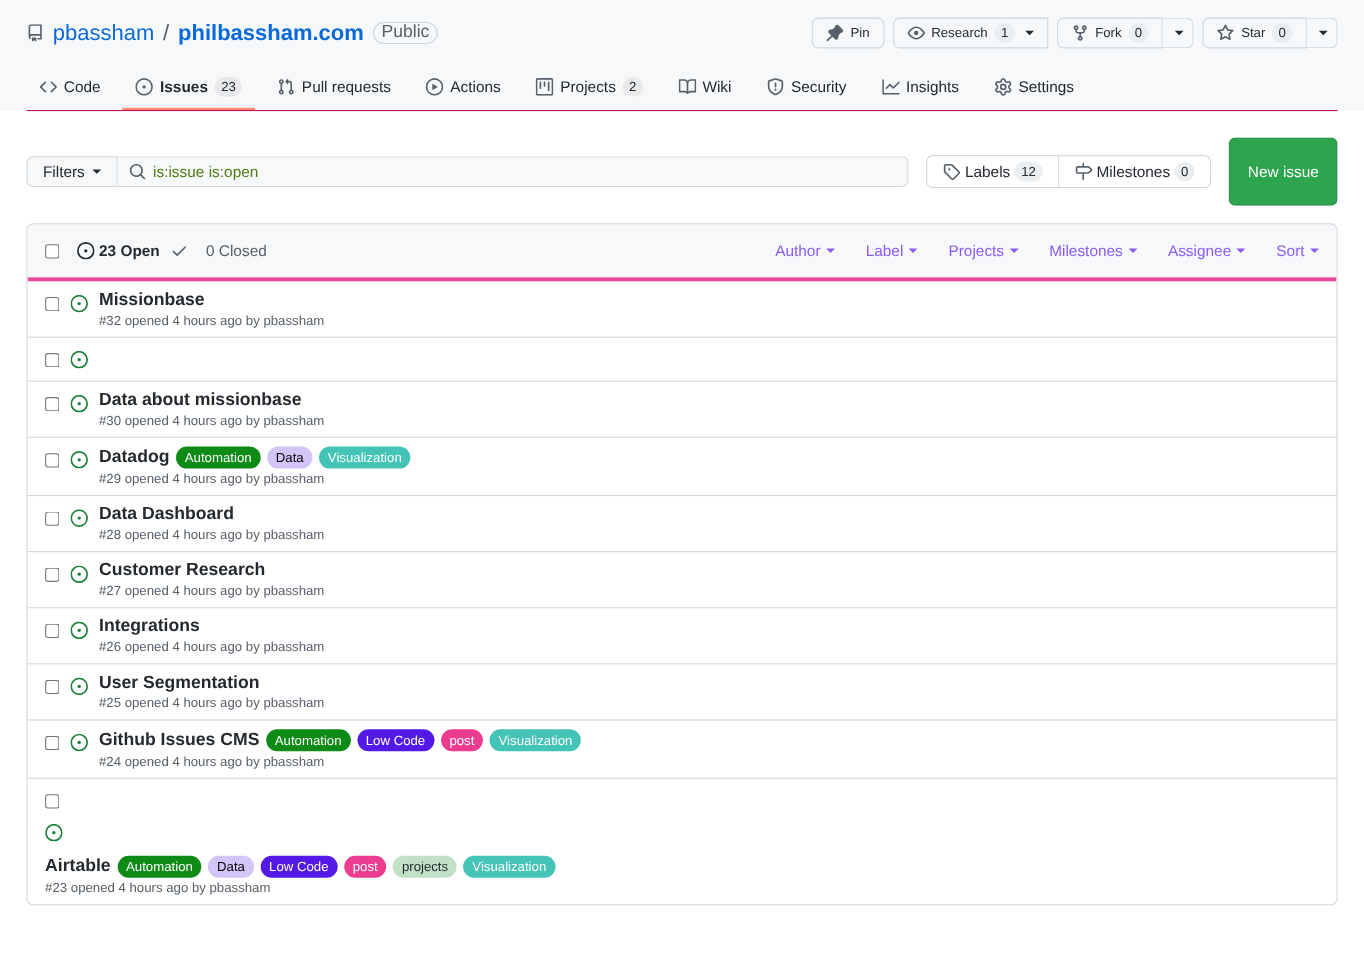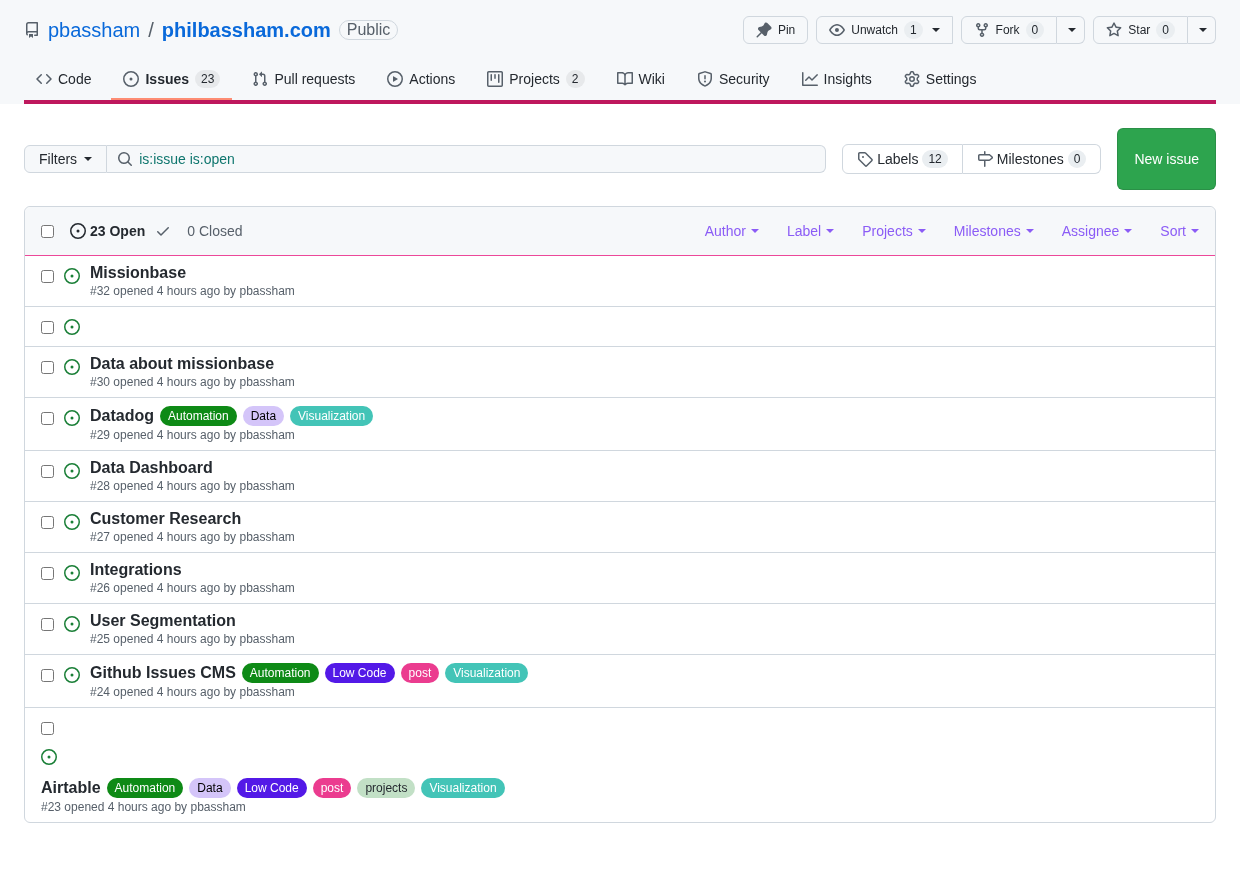--- a/index.html
+++ b/index.html
@@ -85,21 +85,21 @@
   font-size: 14px;
   font-weight: 500;
   cursor: pointer;
 }
 
 
 .repo-tabs {
   display: flex;
   gap: 8px;
   margin-top: 16px;
-  border-bottom: 4px solid #be185d;
+  border-bottom: 1px solid #be185d;
 }
 .repo-tab {
   display: flex;
   align-items: center;
   gap: 6px;
   padding: 8px 12px;
   font-size: 14px;
   color: #24292f;
   border-bottom: 2px solid transparent;
   line-height: 22px;
@@ -153,21 +153,21 @@
   align-items: center;
 }
 .search-input-wrap .oct { position: absolute; left: 10px; fill: #57606a; }
 .search-input {
   width: 100%;
   border: 1px solid #d0d7de;
   border-left: 0;
   border-radius: 0 6px 6px 0;
   padding: 5px 12px 5px 32px;
   font-size: 14px;
-  color: #0f766e;
+  color: #4d7c0f;
   background: #f6f8fa;
 }
 .lm-group { display: flex; }
 .lm-btn {
   display: inline-flex;
   align-items: center;
   gap: 4px;
   background: #ffffff;
   border: 1px solid #d0d7de;
   padding: 5px 14px;
@@ -193,21 +193,21 @@
 .issue-box {
   border: 1px solid #d0d7de;
   border-radius: 6px;
 }
 .issue-box-header {
   display: flex;
   align-items: center;
   justify-content: space-between;
   padding: 16px;
   background: #f6f8fa;
-  border-bottom: 1px solid #ec4899;
+  border-bottom: 4px solid #ec4899;
   border-radius: 6px 6px 0 0;
 }
 .ibh-left { display: flex; align-items: center; gap: 10px; font-size: 14px;}
 .ibh-left input[type=checkbox]{ margin-right: 6px; width:13px; height:13px;}
 .open-link { font-weight: 600; display: inline-flex; align-items: center; gap:4px;}
 .closed-link { color: #57606a; display: inline-flex; align-items: center; gap:16px;}
 .closed-link .oct, .open-link .oct { fill: currentColor; }
 .ibh-right { display: flex; gap: 28px; }
 .header-dd { color: #8b5cf6; font-size: 14px; cursor: pointer; display: inline-flex; align-items: center; gap: 2px;}
 .caret { display:inline-block; width:0; height:0; border-left:4px solid transparent; border-right:4px solid transparent; border-top:4px solid currentColor; margin-left:3px; vertical-align:middle;}
@@ -260,21 +260,21 @@
         <svg class="oct" width="16" height="16" viewBox="0 0 16 16">
             <path d="m11.294.984 3.722 3.722a1.75 1.75 0 0 1-.504 2.826l-1.327.613a3.089 3.089 0 0 0-1.707 2.084l-.584 2.454c-.317 1.332-1.972 1.8-2.94.832L5.75 11.311 1.78 15.28a.749.749 0 1 1-1.06-1.06l3.969-3.97-2.204-2.204c-.968-.968-.5-2.623.832-2.94l2.454-.584a3.08 3.08 0 0 0 2.084-1.707l.613-1.327a1.75 1.75 0 0 1 2.826-.504Z"></path>
           </svg>
         <span>Pin</span>
       </button>
       <div class="btn-group">
         <button class="btn">
           <svg class="oct" width="16" height="16" viewBox="0 0 16 16">
               <path d="M8 2c1.981 0 3.671.992 4.933 2.078 1.27 1.091 2.187 2.345 2.637 3.023a1.62 1.62 0 0 1 0 1.798c-.45.678-1.367 1.932-2.637 3.023C11.67 13.008 9.981 14 8 14c-1.981 0-3.671-.992-4.933-2.078C1.797 10.83.88 9.576.43 8.898a1.62 1.62 0 0 1 0-1.798c.45-.677 1.367-1.931 2.637-3.022C4.33 2.992 6.019 2 8 2ZM1.679 7.932a.12.12 0 0 0 0 .136c.411.622 1.241 1.75 2.366 2.717C5.176 11.758 6.527 12.5 8 12.5c1.473 0 2.825-.742 3.955-1.715 1.124-.967 1.954-2.096 2.366-2.717a.12.12 0 0 0 0-.136c-.412-.621-1.242-1.75-2.366-2.717C10.824 4.242 9.473 3.5 8 3.5c-1.473 0-2.825.742-3.955 1.715-1.124.967-1.954 2.096-2.366 2.717ZM8 10a2 2 0 1 1-.001-3.999A2 2 0 0 1 8 10Z"></path>
             </svg>
-          <span>Unwatch</span>
+          <span>Research</span>
           <span class="counter-pill">1</span>
           <span class="caret"></span>
         </button>
       </div>
       <div class="btn-group">
         <button class="btn">
           <svg class="oct" width="16" height="16" viewBox="0 0 16 16">
               <path d="M5 5.372v.878c0 .414.336.75.75.75h4.5a.75.75 0 0 0 .75-.75v-.878a2.25 2.25 0 1 1 1.5 0v.878a2.25 2.25 0 0 1-2.25 2.25h-1.5v2.128a2.251 2.251 0 1 1-1.5 0V8.5h-1.5A2.25 2.25 0 0 1 3.5 6.25v-.878a2.25 2.25 0 1 1 1.5 0ZM5 3.25a.75.75 0 1 0-1.5 0 .75.75 0 0 0 1.5 0Zm6.75.75a.75.75 0 1 0 0-1.5.75.75 0 0 0 0 1.5Zm-3 8.75a.75.75 0 1 0-1.5 0 .75.75 0 0 0 1.5 0Z"></path>
             </svg>
           <span>Fork</span>

